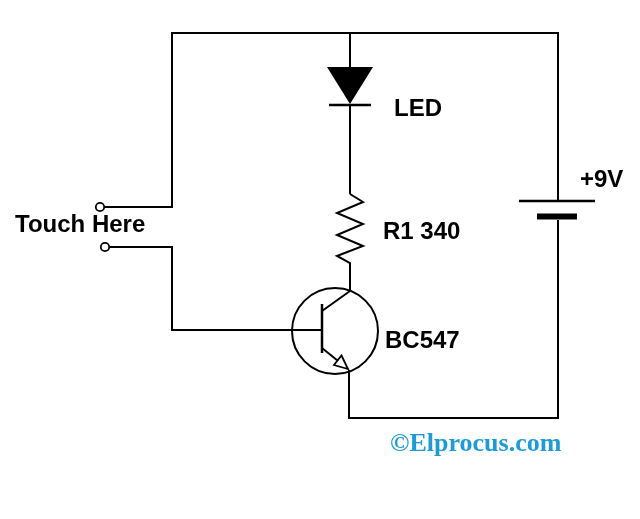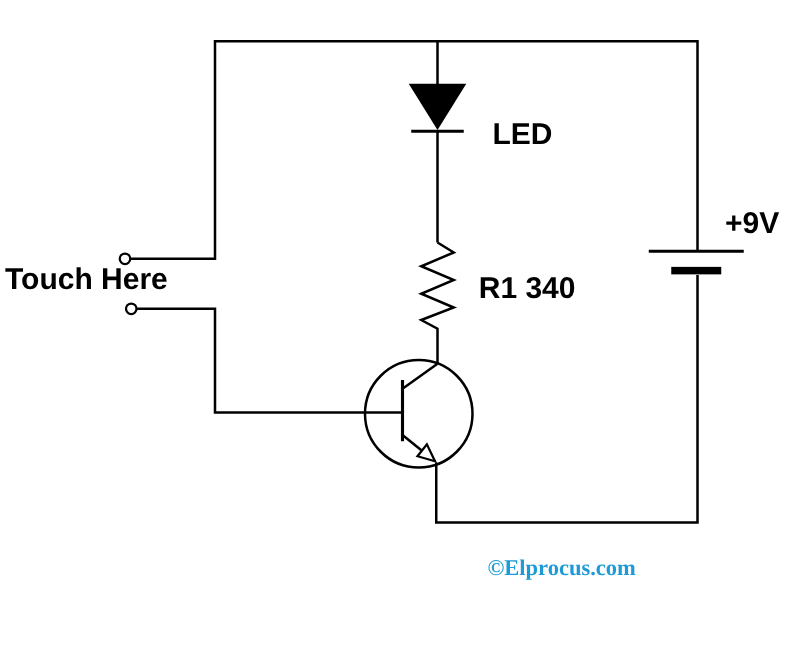--- a/index.html
+++ b/index.html
@@ -13,32 +13,32 @@
   }
   .stage svg { position: absolute; left: 0; top: 0; }
   .lbl {
     position: absolute;
     font-size: 24px;
     color: #000000;
     white-space: nowrap;
     line-height: 1.1;
     font-weight: bold;
   }
-  .lbl-touch   { left: 4px;  top: 211px; }
+  .lbl-touch   { left: 15px;  top: 211px; }
   .lbl-led     { left: 394px; top: 95px;  }
   .lbl-res     { left: 383px; top: 218px; }
   .lbl-trans   { left: 385px; top: 327px; }
   .lbl-batt    { left: 580px; top: 166px; }
   .watermark {
     position: absolute;
     left: 390px;
-    top: 444px;
+    top: 428px;
     font-family: "Liberation Serif", serif;
     font-weight: bold;
-    font-size: 18px;
+    font-size: 26px;
     color: #1E9BD7;
     white-space: nowrap;
   }
 </style>
 </head>
 <body>
 
 <div class="stage">
 
   <svg width="640" height="519" viewBox="0 0 640 519">
@@ -68,18 +68,19 @@
     <circle cx="100" cy="207" r="4.2" fill="#ffffff" stroke="#000" stroke-width="1.8"></circle>
     <circle cx="105" cy="247" r="4.2" fill="#ffffff" stroke="#000" stroke-width="1.8"></circle>
   </svg>
 
   <div class="lbl lbl-touch">Touch Here</div>
 
   <div class="lbl lbl-led">LED</div>
 
   <div class="lbl lbl-res">R1 340</div>
 
+  <div class="lbl lbl-trans">BC547</div>
 
   <div class="lbl lbl-batt">+9V</div>
 
   <div class="watermark">©Elprocus.com</div>
 
 </div>
 
 </body></html>

